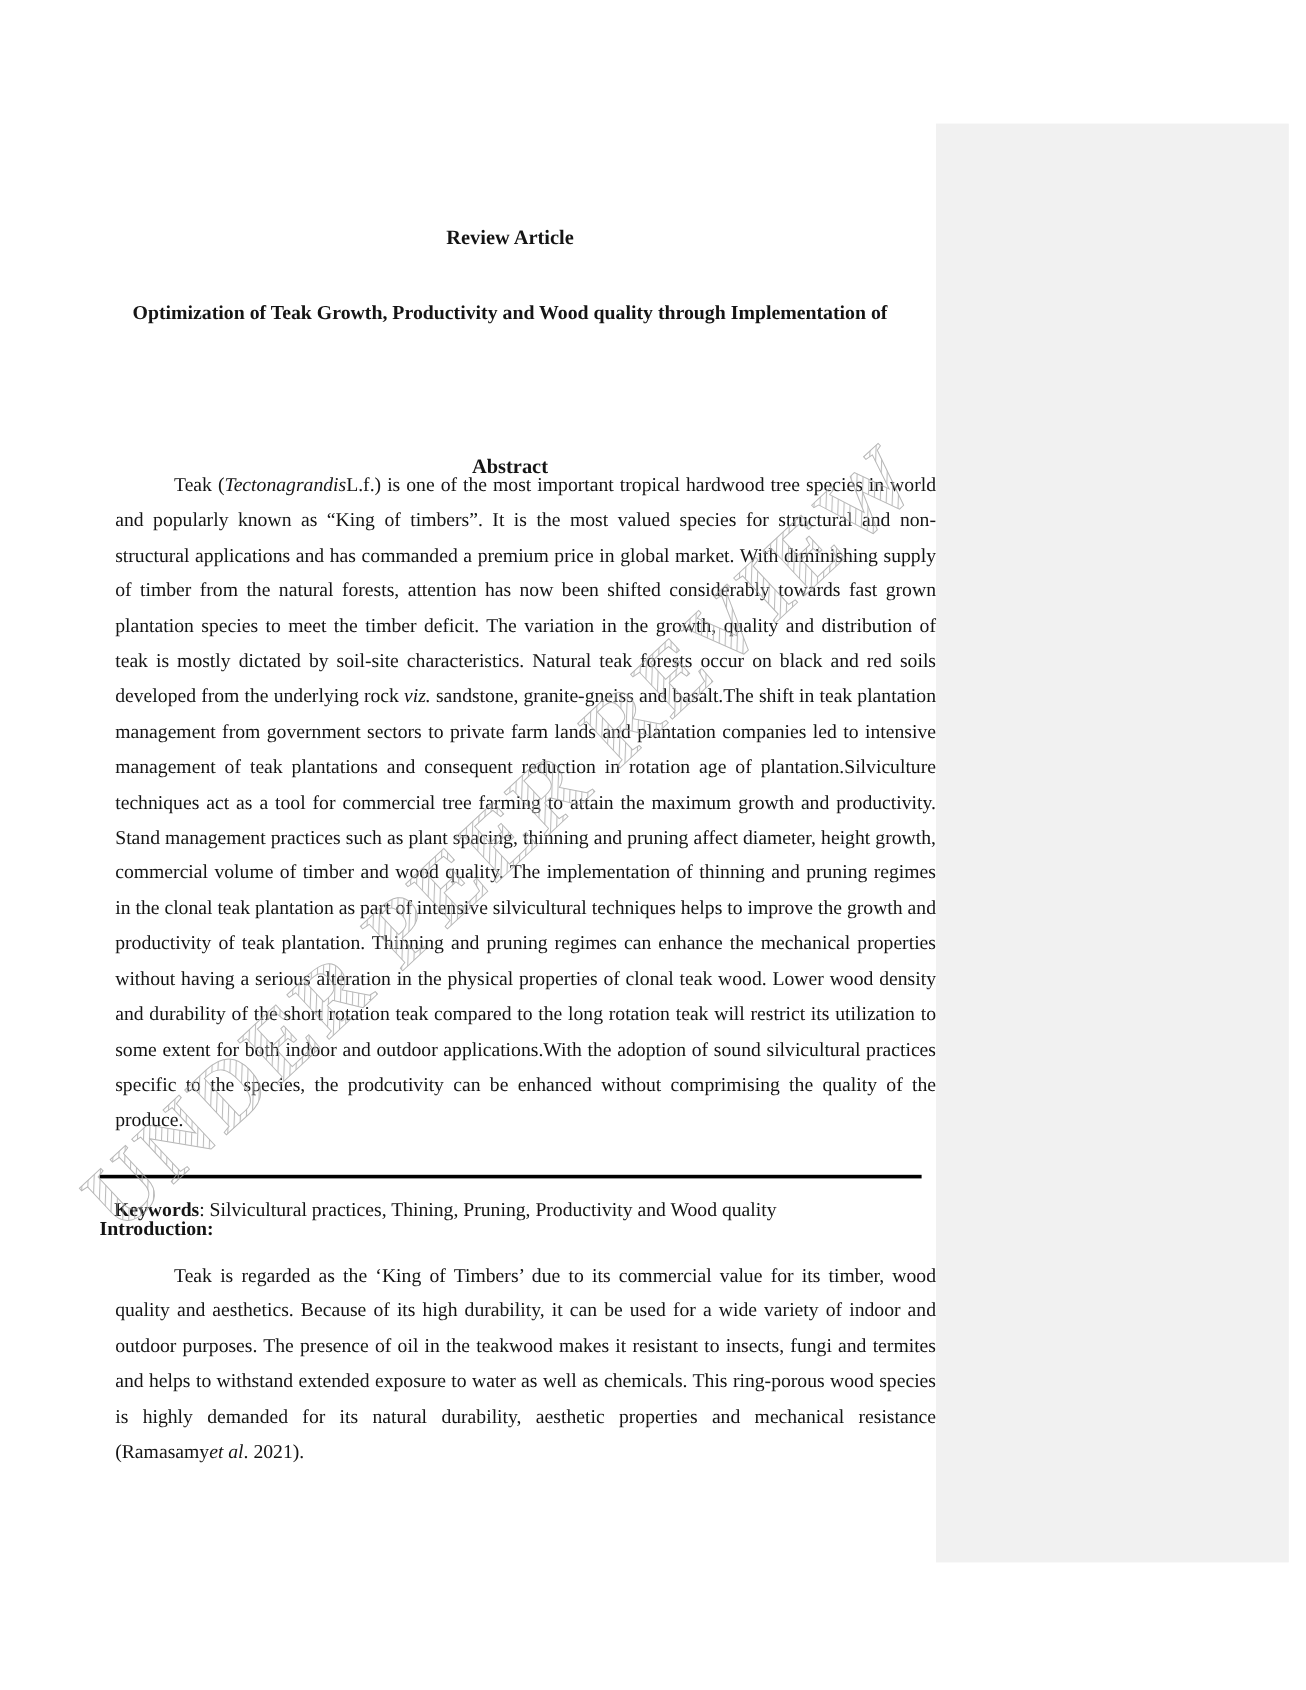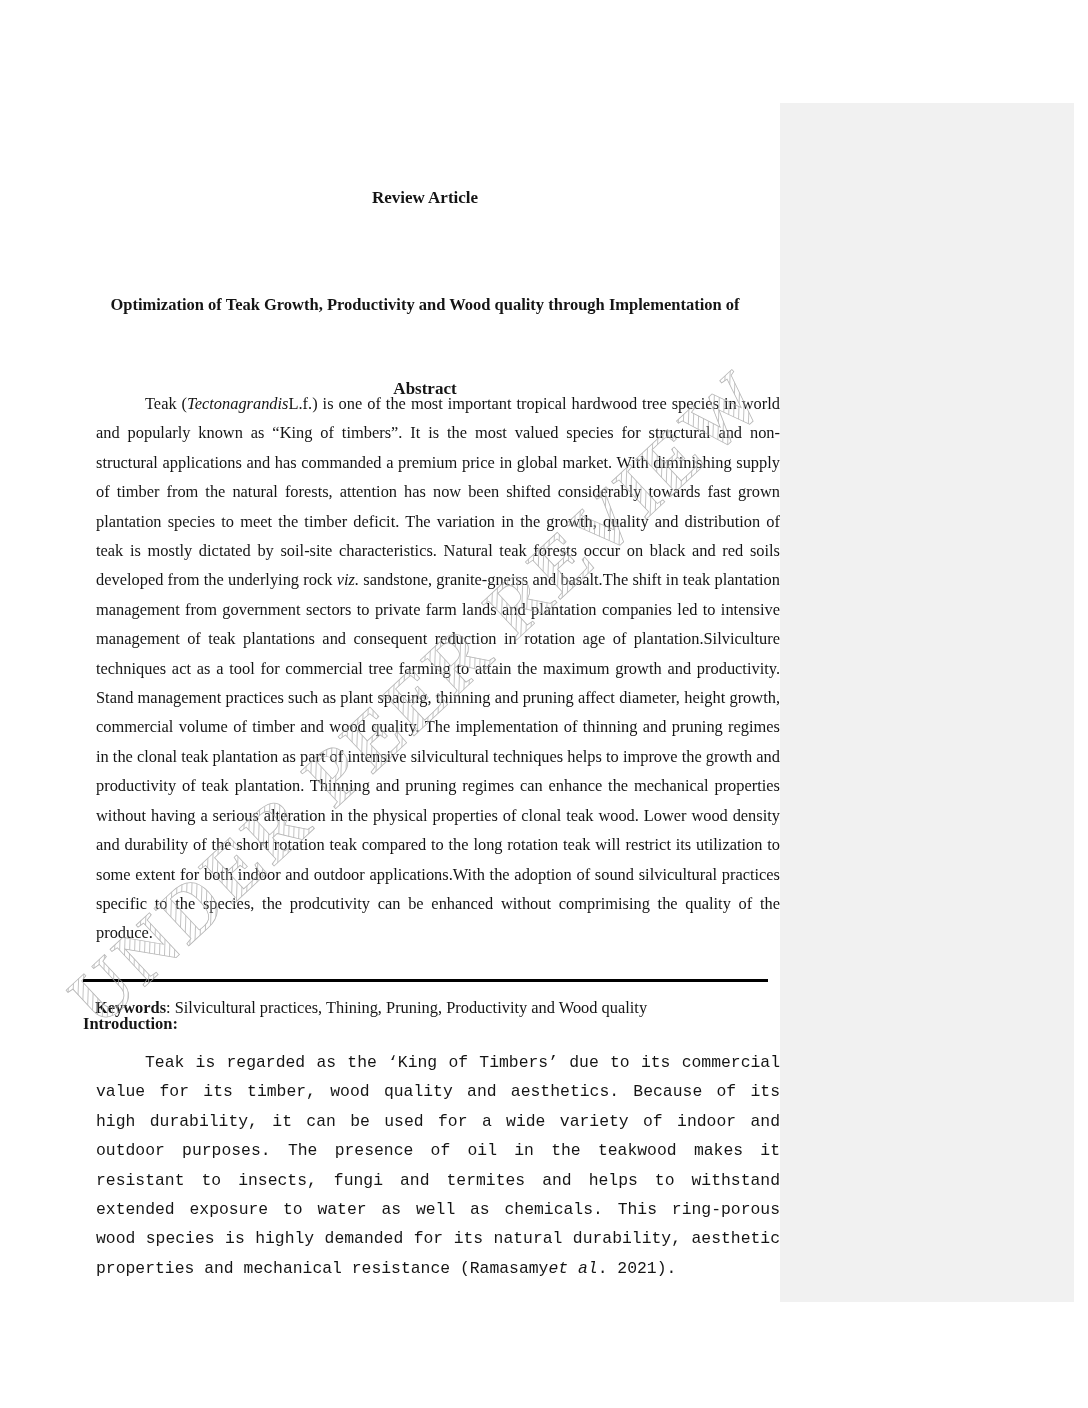--- a/index.html
+++ b/index.html
@@ -32,40 +32,39 @@
   .article-type {
     top: 188px;
     font-weight: bold;
     font-size: 17px;
   }
   .main-title {
     top: 246px;
     font-weight: bold;
     font-size: 16.5px;
     line-height: 29.4px;
-    margin-top: 44px;
   }
   .abstract-heading {
     top: 363px;
     font-weight: bold;
     font-size: 17px;
     margin-top: 16px;
   }
   .para {
     position: absolute;
     left: 96px;
     width: 684px;
     margin: 0;
     font-size: 16.4px;
     line-height: 29.4px;
     text-align: justify;
     text-indent: 49px;
   }
   .abstract-para { top: 389px; }
-  .intro-para { top: 1048px; font-family: Liberation Mono, monospace; }
+  .intro-para { top: 1048px; }
   .i { font-style: italic; }
   .b { font-weight: bold; }
   .rule {
     position: absolute;
     left: 83px;
     top: 979px;
     width: 685px;
     height: 3px;
     background: #000000;
   }

